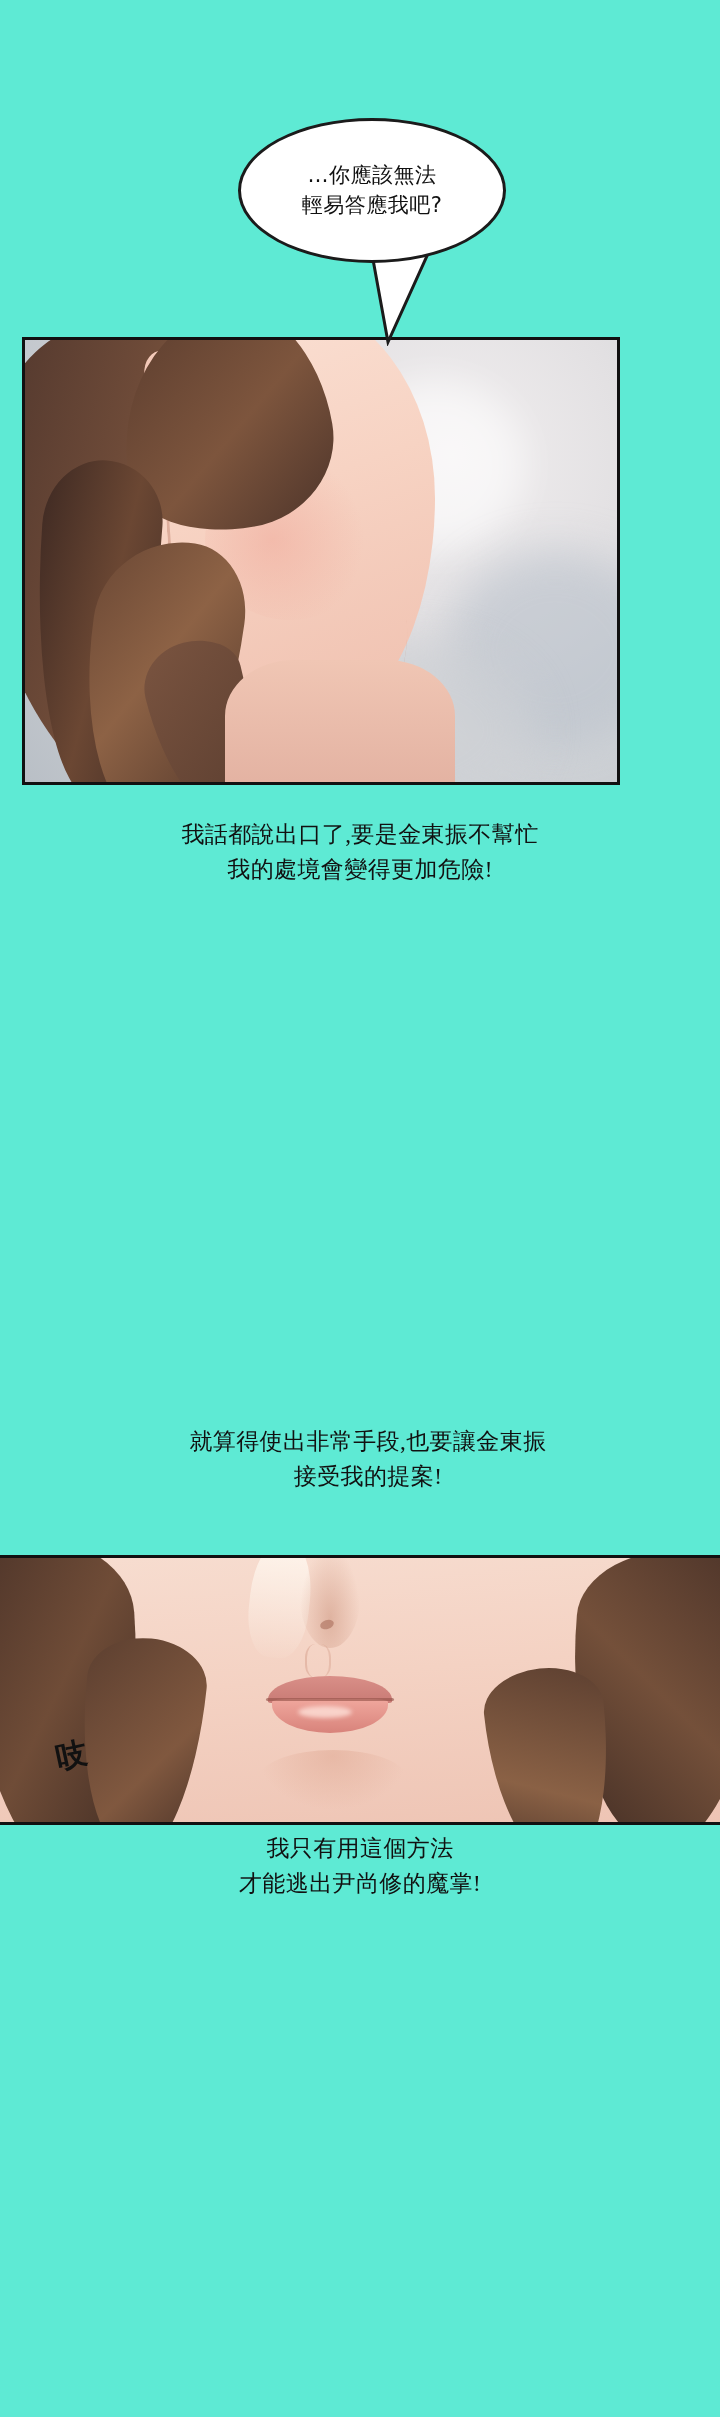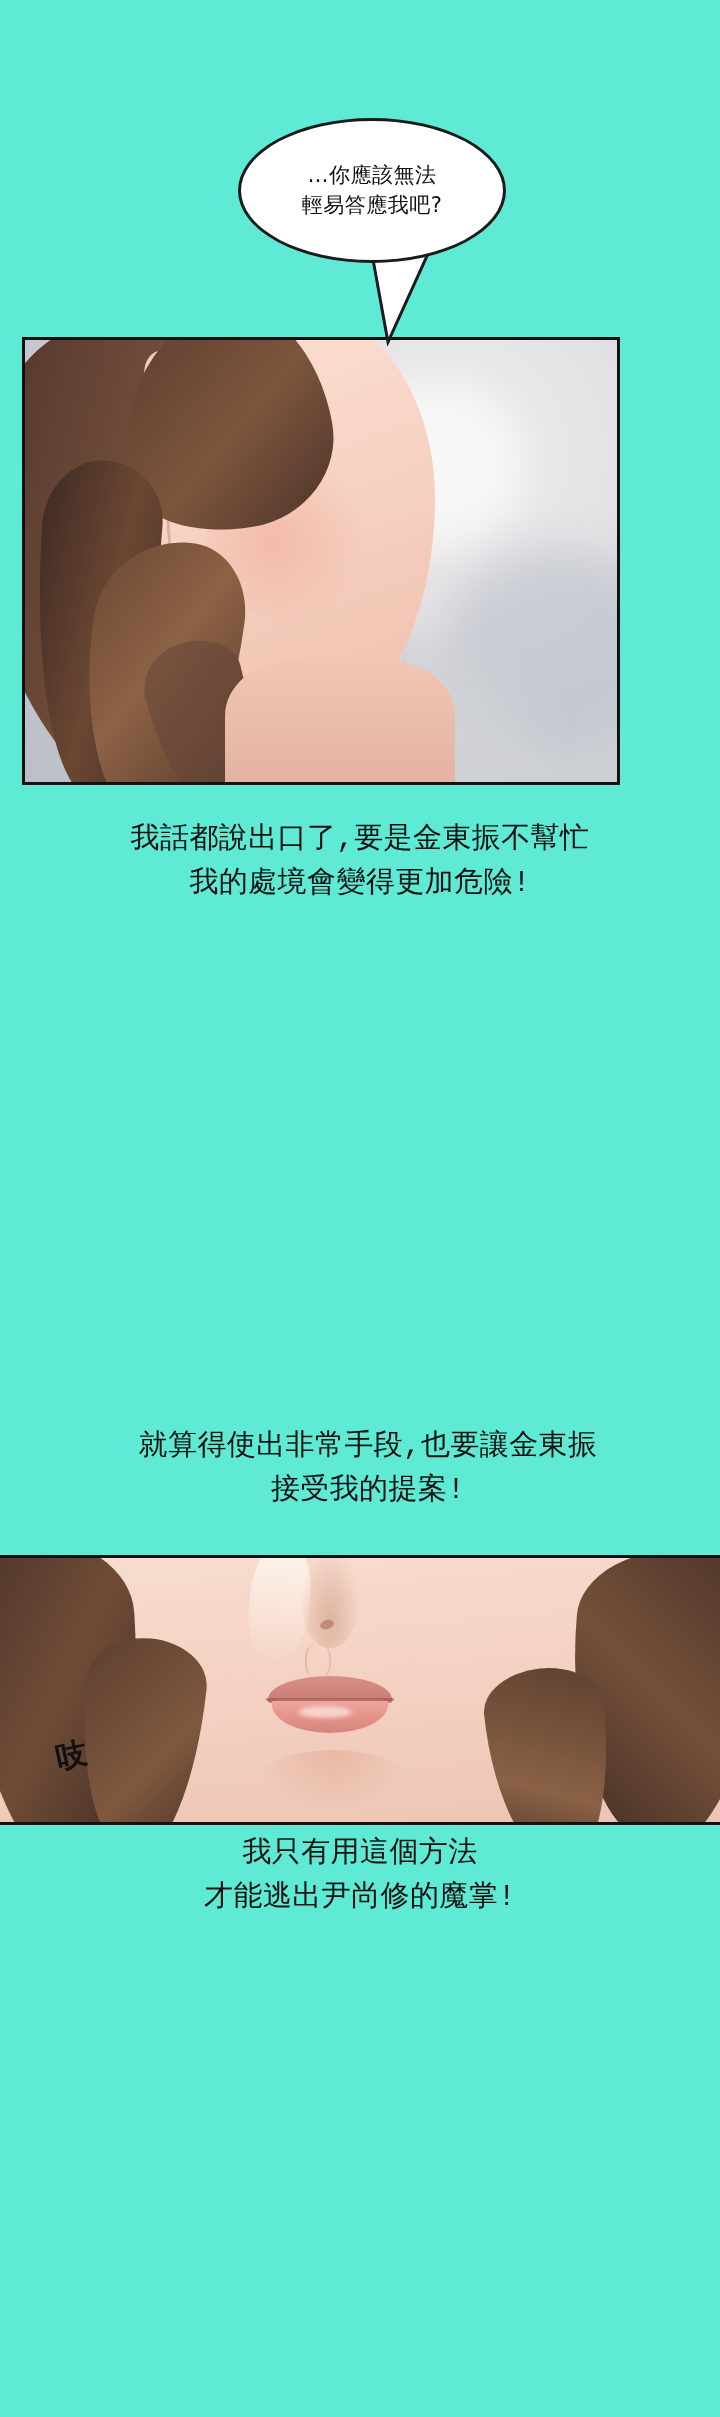--- a/index.html
+++ b/index.html
@@ -240,26 +240,26 @@
     height: 140px;
     background: linear-gradient(180deg, #f0c6b4 0%, #e2b0a0 100%);
     border-radius: 30% 30% 20% 20% / 40% 40% 10% 10%;
   }
 
   
   .narration {
     position: absolute;
     width: 720px;
     text-align: center;
-    font-size: 29px;
+    font-size: 23px;
     line-height: 1.52;
     color: #111111;
     white-space: pre-line;
     letter-spacing: 0.4px;
-    font-family: Liberation Mono, monospace;
+    font-family: Liberation Serif, serif;
   }
   #narration-1 { top: 818px; }
   #narration-2 { top: 1425px; padding-left: 8px; }
   #narration-3 { top: 1832px; }
 
   
   .panel2 {
     position: absolute;
     left: 0;
     top: 1555px;

